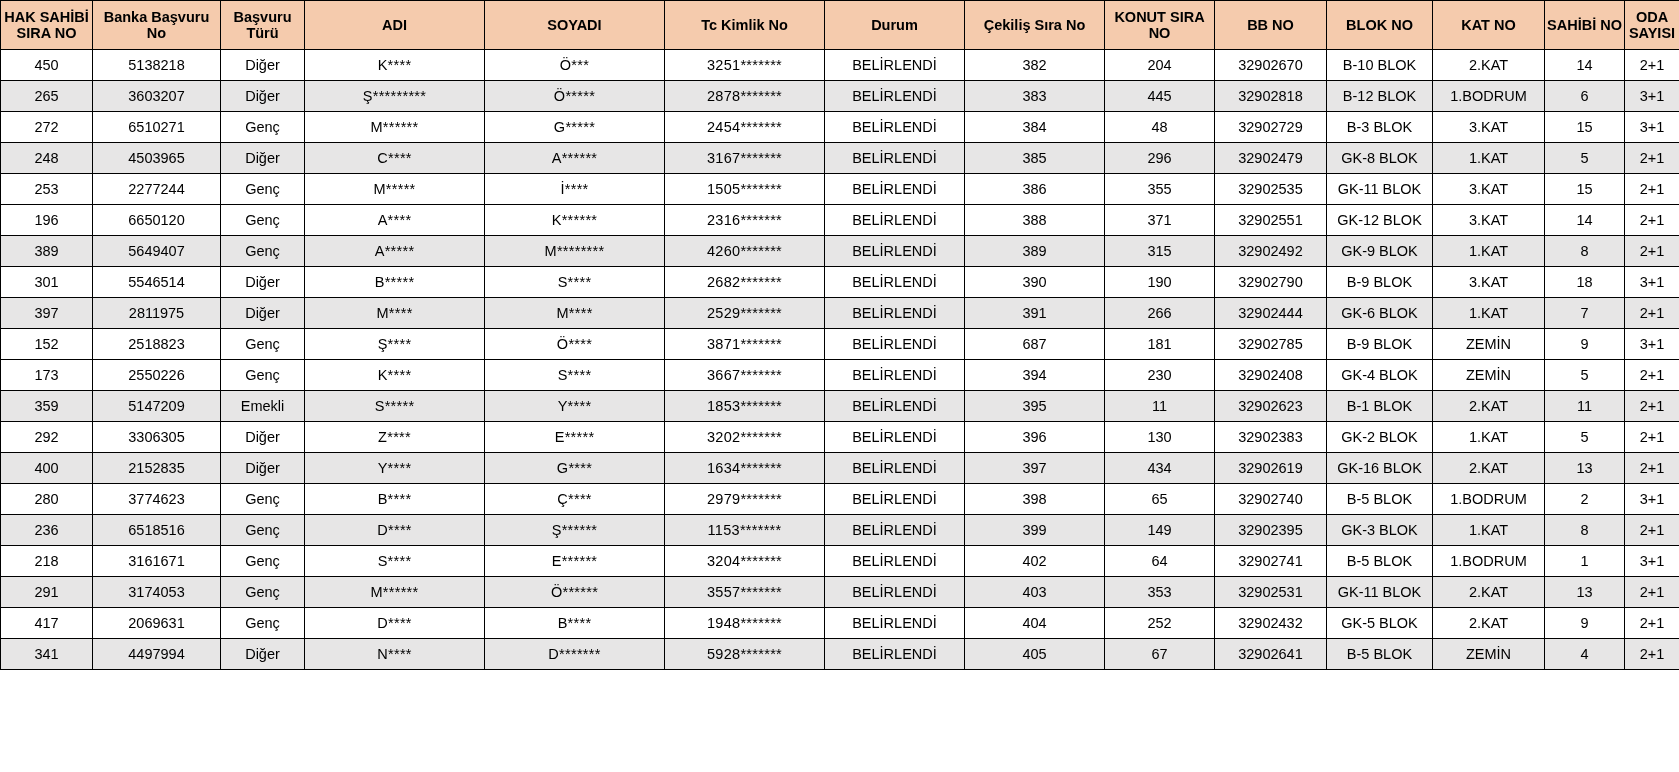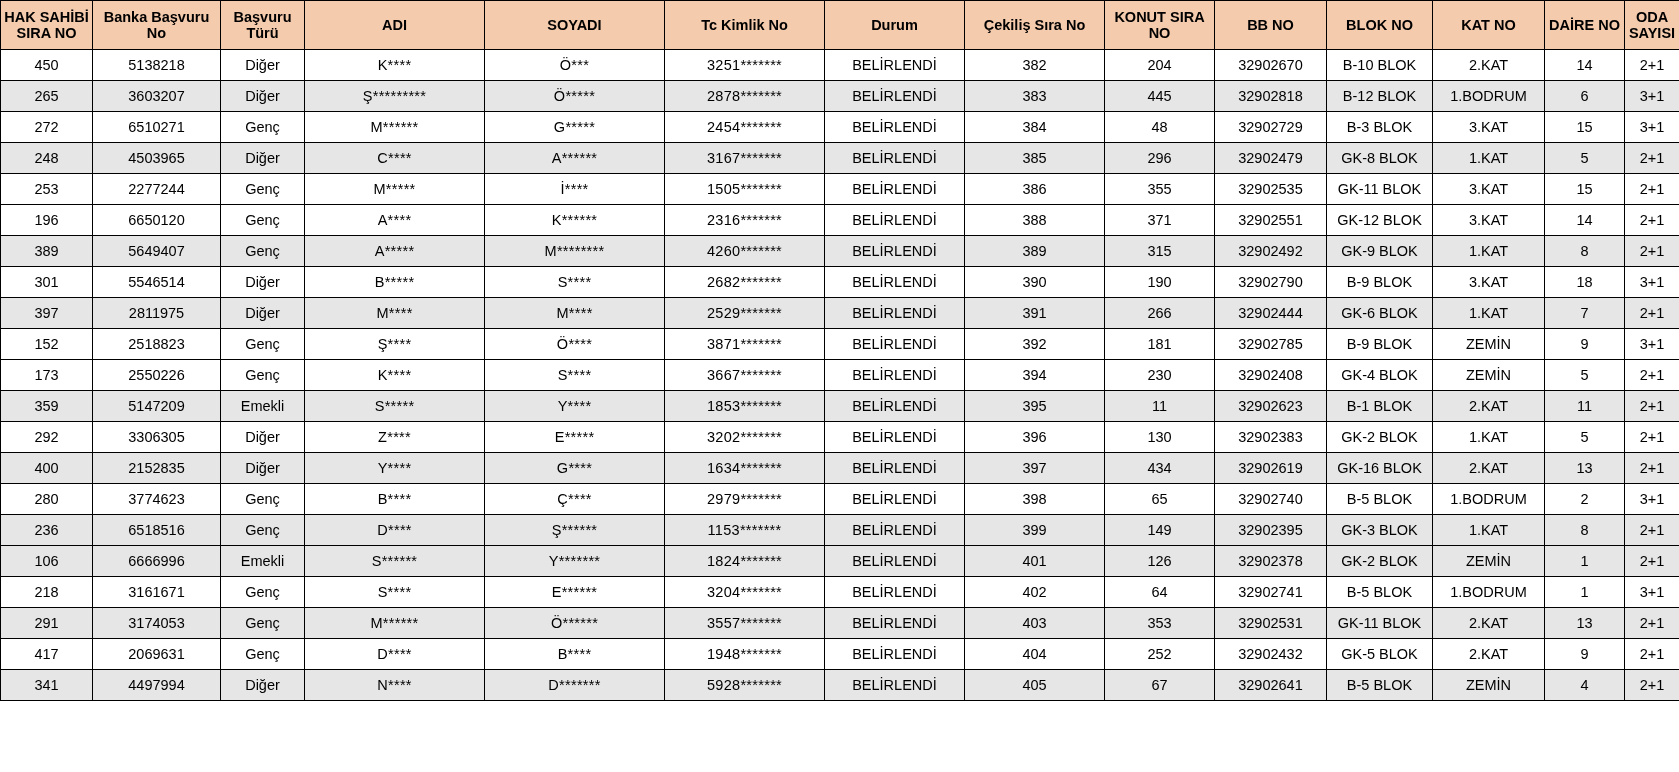--- a/index.html
+++ b/index.html
@@ -97,21 +97,21 @@
         <th>Başvuru Türü</th>
         <th>ADI</th>
         <th>SOYADI</th>
         <th>Tc  Kimlik No</th>
         <th>Durum</th>
         <th>Çekiliş Sıra No</th>
         <th>KONUT SIRA NO</th>
         <th>BB NO</th>
         <th>BLOK NO</th>
         <th>KAT NO</th>
-        <th>DAİRE NO</th>
+        <th>SAHİBİ NO</th>
         <th>ODA SAYISI</th>
       </tr>
     </thead>
     <tbody id="table-body">
         <tr class="row-odd">
           <td>450</td>
           <td>5138218</td>
           <td>Diğer</td>
           <td class="col-adi">K****</td>
           <td class="col-soyadi">Ö***</td>
@@ -254,21 +254,21 @@
           <td>2+1</td>
         </tr>
         <tr class="row-odd">
           <td>152</td>
           <td>2518823</td>
           <td>Genç</td>
           <td class="col-adi">Ş****</td>
           <td class="col-soyadi">Ö****</td>
           <td class="col-tc">3871*******</td>
           <td>BELİRLENDİ</td>
-          <td>392</td>
+          <td>687</td>
           <td>181</td>
           <td>32902785</td>
           <td>B-9 BLOK</td>
           <td>ZEMİN</td>
           <td>9</td>
           <td>3+1</td>
         </tr>
         <tr class="row-odd">
           <td>173</td>
           <td>2550226</td>
@@ -358,36 +358,20 @@
           <td class="col-tc">1153*******</td>
           <td>BELİRLENDİ</td>
           <td>399</td>
           <td>149</td>
           <td>32902395</td>
           <td>GK-3 BLOK</td>
           <td>1.KAT</td>
           <td>8</td>
           <td>2+1</td>
         </tr>
-        <tr class="row-even">
-          <td>106</td>
-          <td>6666996</td>
-          <td>Emekli</td>
-          <td class="col-adi">S******</td>
-          <td class="col-soyadi">Y*******</td>
-          <td class="col-tc">1824*******</td>
-          <td>BELİRLENDİ</td>
-          <td>401</td>
-          <td>126</td>
-          <td>32902378</td>
-          <td>GK-2 BLOK</td>
-          <td>ZEMİN</td>
-          <td>1</td>
-          <td>2+1</td>
-        </tr>
         <tr class="row-odd">
           <td>218</td>
           <td>3161671</td>
           <td>Genç</td>
           <td class="col-adi">S****</td>
           <td class="col-soyadi">E******</td>
           <td class="col-tc">3204*******</td>
           <td>BELİRLENDİ</td>
           <td>402</td>
           <td>64</td>

